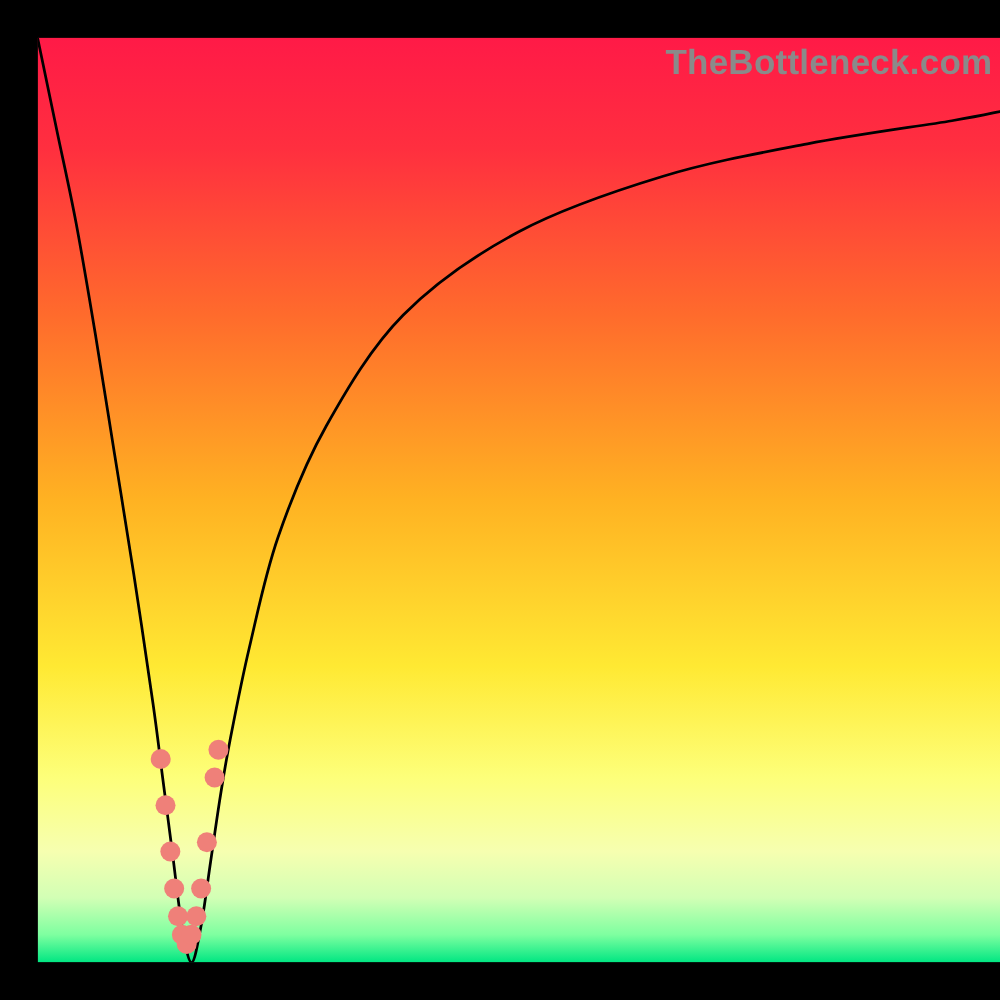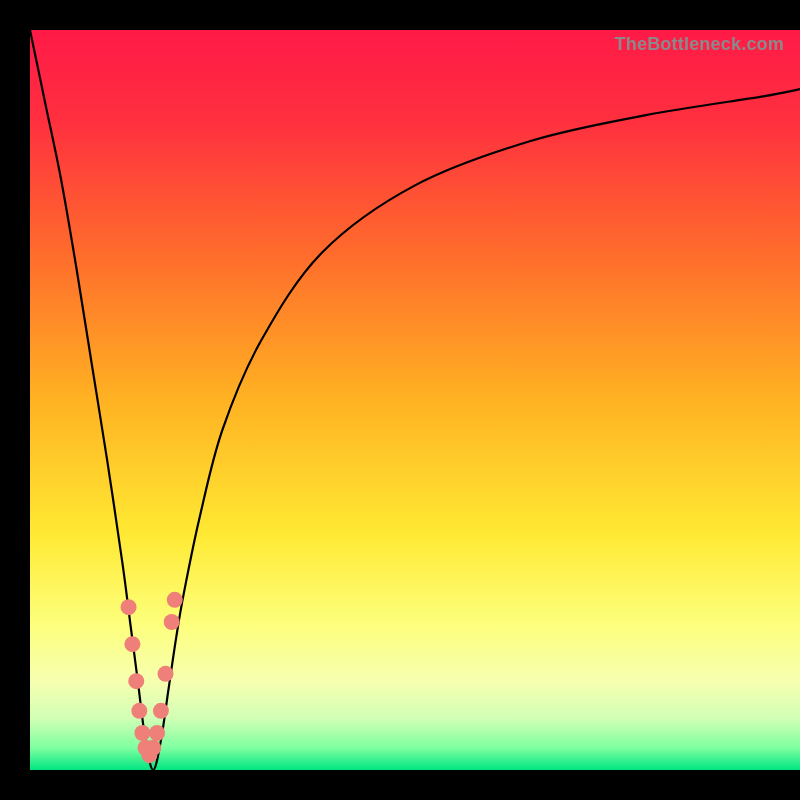--- a/index.html
+++ b/index.html
@@ -27,23 +27,23 @@
   .gradient-bg {
     position: absolute;
     left: 0;
     top: 0;
     width: 100%;
     height: 100%;
   }
   .watermark {
     position: absolute;
     top: 4px;
-    right: 16px;
+    right: 6px;
     font-family: Arial, Helvetica, sans-serif;
-    font-size: 18px;
+    font-size: 28px;
     font-weight: 600;
     color: #8a8a8a;
     letter-spacing: 0.2px;
     user-select: none;
   }
   svg.curve {
     position: absolute;
     left: 0;
     top: 0;
     width: 770px;

